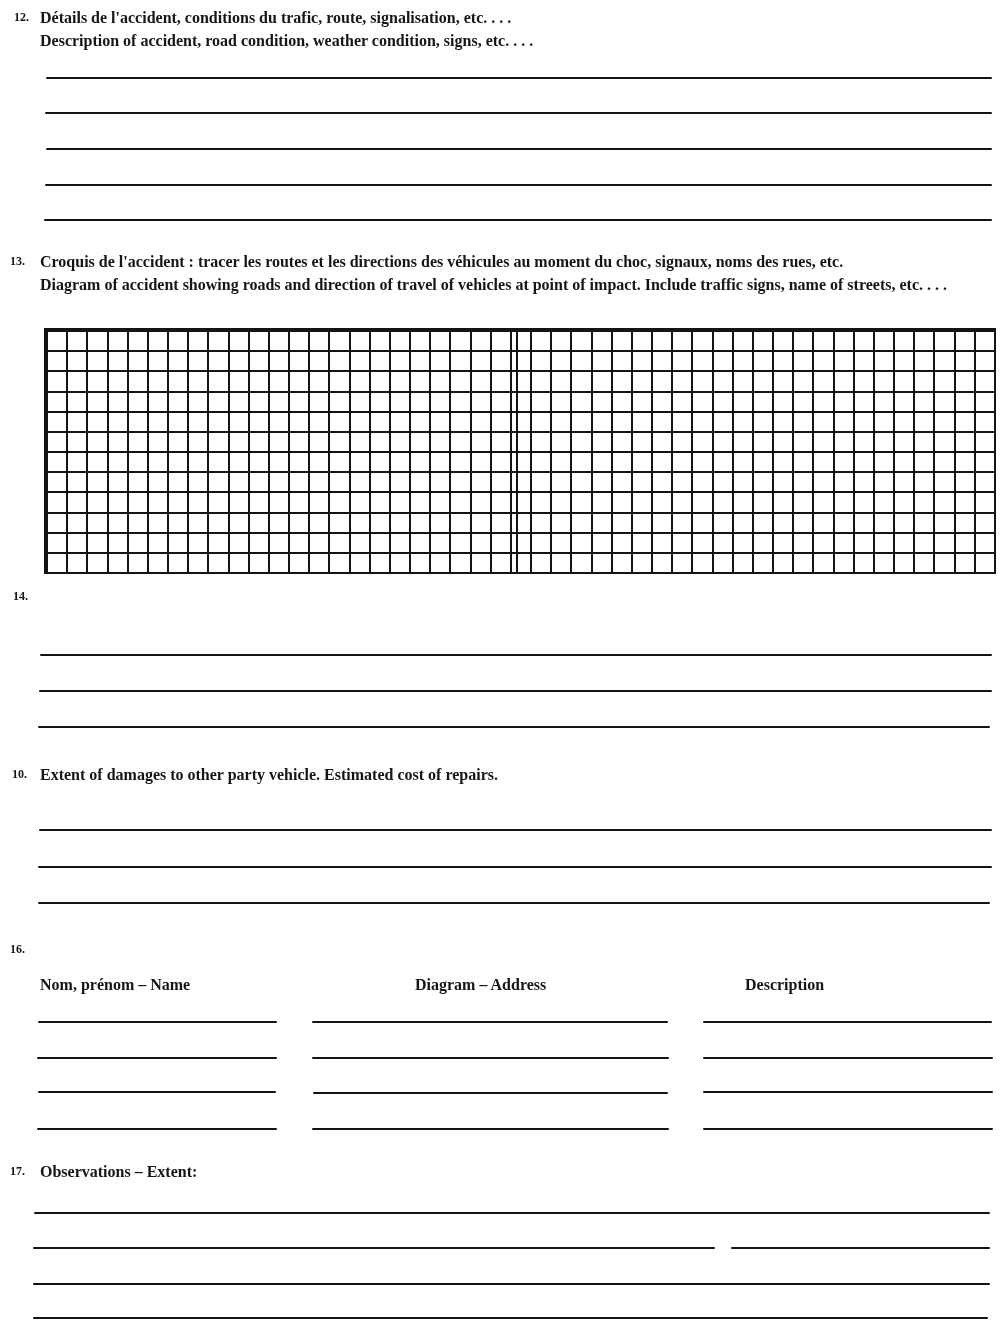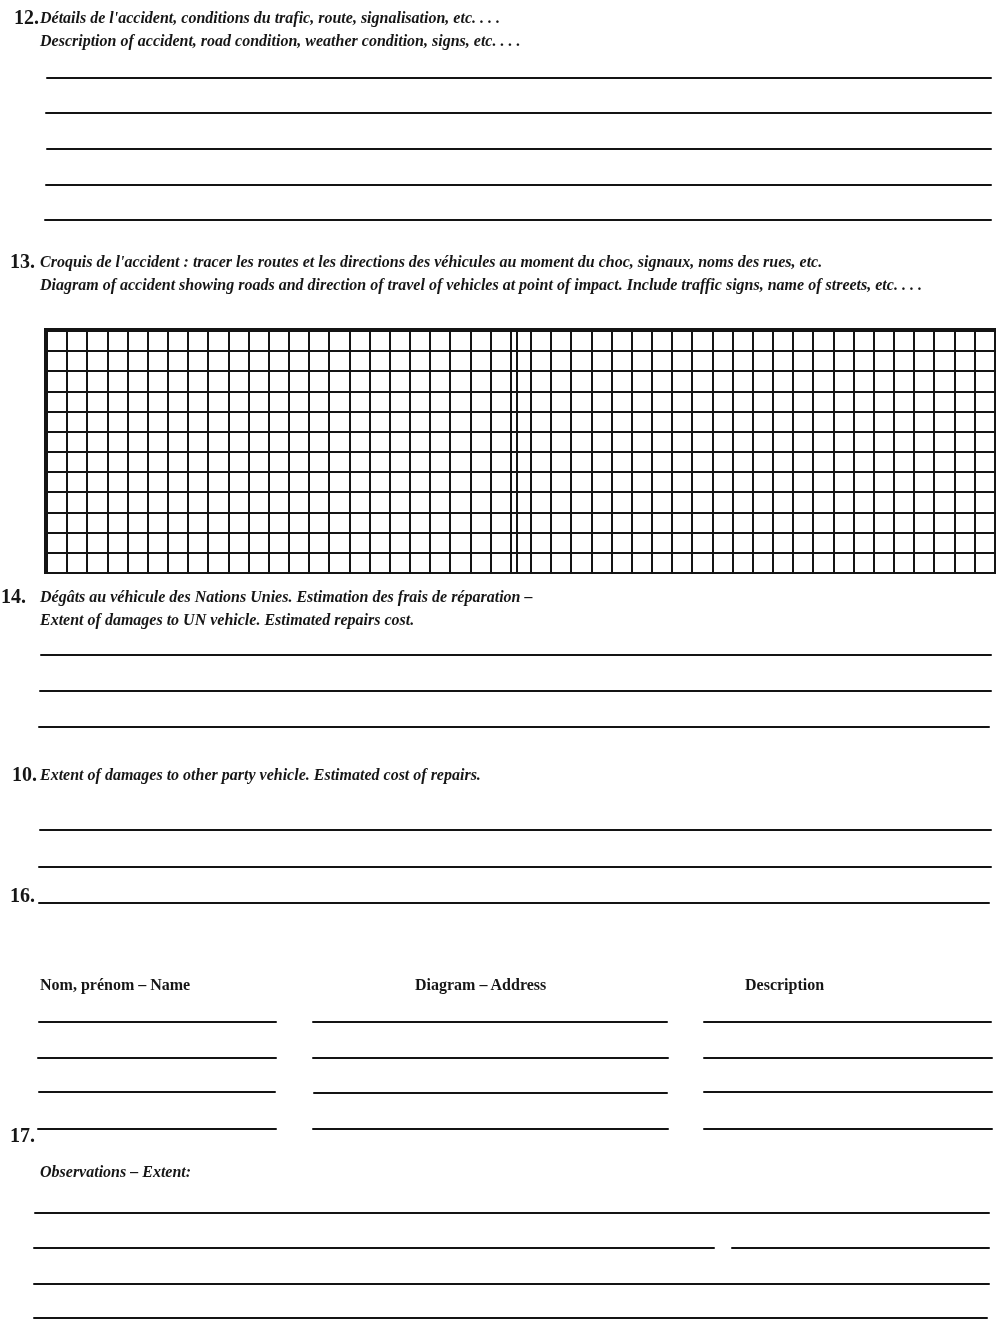--- a/index.html
+++ b/index.html
@@ -7,29 +7,28 @@
     position:relative;
     width:1000px;height:1329px;
     background:#ffffff;
     font-family:"Liberation Serif", serif;
     color:#161616;
     font-weight:600;
     overflow:hidden;
   }
   .num{
     position:absolute;
-    font-size:20px;
+    font-size:12px;
     line-height:23px;
     white-space:nowrap;
   }
   .txt{
     position:absolute;
     font-size:16px;
     line-height:23px;
-    font-style:italic;
   }
   .txt .fr, .txt .en{display:block;}
   .rule{
     position:absolute;
     height:2px;
     background:#141414;
     border-radius:1px;
   }
   .colhead{
     position:absolute;
@@ -70,59 +69,55 @@
 
   <span class="num" style="left:10px;top:250px">13.</span>
   <div class="txt" style="left:40px;top:250px;width:952px">
     <span class="fr">Croquis de l'accident : tracer les routes et les directions des véhicules au moment du choc, signaux, noms des rues, etc.</span>
     <span class="en">Diagram of accident showing roads and direction of travel of vehicles at point of impact. Include traffic signs, name of streets, etc. . . .</span>
   </div>
   <div class="grid">
     <div class="grid-double-line"></div>
   </div>
 
-  <span class="num" style="left:1px;top:585px">14.</span>
-  <div class="txt" style="left:40px;top:585px;width:952px">
-    <span class="fr">Dégâts au véhicule des Nations Unies. Estimation des frais de réparation –</span>
-    <span class="en">Extent of damages to UN vehicle. Estimated repairs cost.</span>
-  </div>
+  <span class="num" style="left:13px;top:585px">14.</span>
   <div class="rule" style="left:40px;top:654px;width:952px"></div>
   <div class="rule" style="left:39px;top:690px;width:953px"></div>
   <div class="rule" style="left:38px;top:726px;width:952px"></div>
 
   <span class="num" style="left:12px;top:763px">10.</span>
   <div class="txt" style="left:40px;top:763px;width:952px">
     <span class="en">Extent of damages to other party vehicle. Estimated cost of repairs.</span>
   </div>
   <div class="rule" style="left:39px;top:829px;width:953px"></div>
   <div class="rule" style="left:38px;top:866px;width:954px"></div>
   <div class="rule" style="left:38px;top:902px;width:952px"></div>
 
-  <span class="num" style="left:10px;top:884px">16.</span>
+  <span class="num" style="left:10px;top:938px">16.</span>
   <span class="colhead" style="left:40px;top:976px">Nom, prénom – Name</span>
   <span class="colhead" style="left:415px;top:976px">Diagram – Address</span>
   <span class="colhead" style="left:745px;top:976px">Description</span>
 
   <div class="rule" style="left:38px;top:1021px;width:239px"></div>
   <div class="rule" style="left:312px;top:1021px;width:356px"></div>
   <div class="rule" style="left:703px;top:1021px;width:289px"></div>
 
   <div class="rule" style="left:37px;top:1057px;width:240px"></div>
   <div class="rule" style="left:312px;top:1057px;width:357px"></div>
   <div class="rule" style="left:703px;top:1057px;width:290px"></div>
 
   <div class="rule" style="left:38px;top:1091px;width:238px"></div>
   <div class="rule" style="left:313px;top:1092px;width:355px"></div>
   <div class="rule" style="left:703px;top:1091px;width:290px"></div>
 
   <div class="rule" style="left:37px;top:1128px;width:240px"></div>
   <div class="rule" style="left:312px;top:1128px;width:357px"></div>
   <div class="rule" style="left:703px;top:1128px;width:290px"></div>
 
-  <span class="num" style="left:10px;top:1124px">17.</span>
+  <span class="num" style="left:10px;top:1160px">17.</span>
   <div class="txt" style="left:40px;top:1160px;width:952px">
     <span>Observations – Extent:</span>
   </div>
   <div class="rule" style="left:34px;top:1212px;width:956px"></div>
   <div class="rule" style="left:33px;top:1247px;width:682px"></div>
   <div class="rule" style="left:731px;top:1247px;width:259px"></div>
   <div class="rule" style="left:33px;top:1283px;width:957px"></div>
   <div class="rule" style="left:33px;top:1317px;width:955px"></div>
 
 </div>

